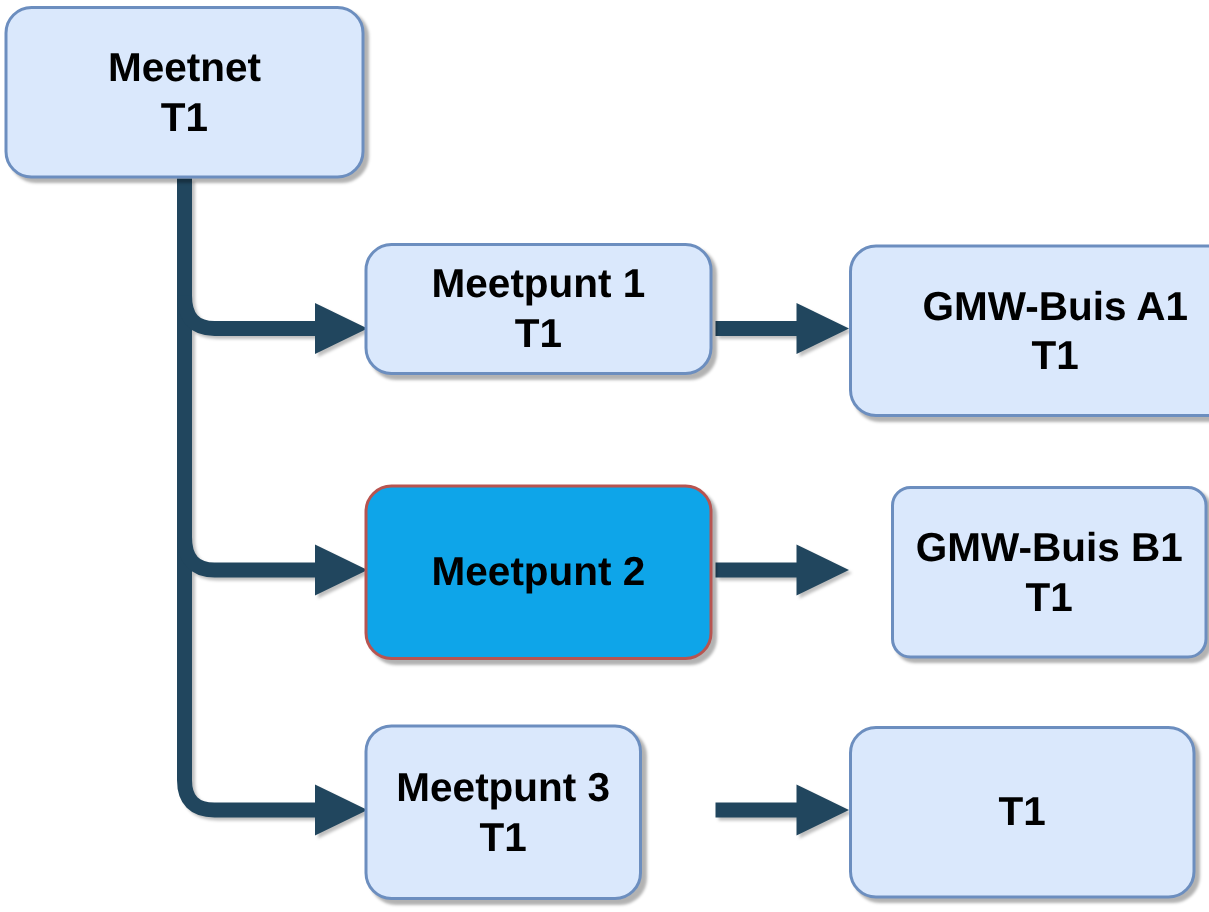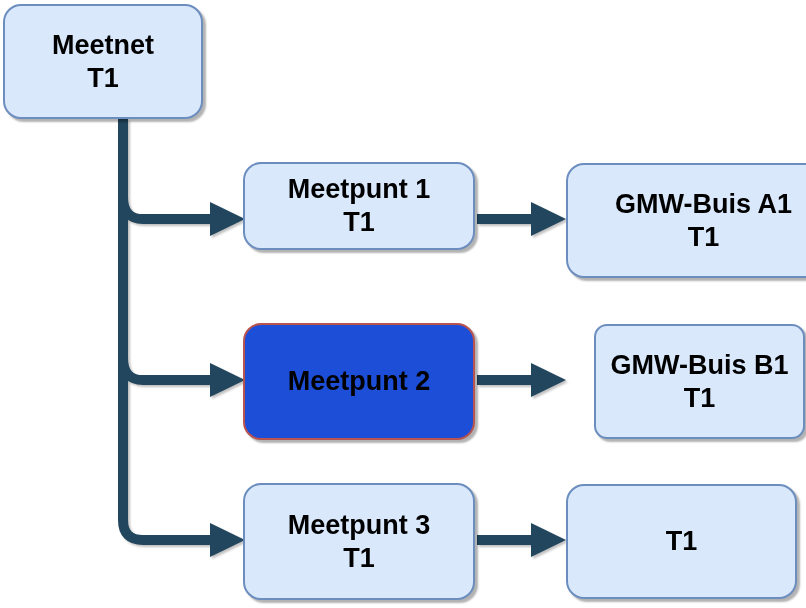--- a/index.html
+++ b/index.html
@@ -9,21 +9,21 @@
   }
   svg.connector-layer{position:absolute;left:0;top:0;width:806px;height:608px;}
   .edge-group{filter:drop-shadow(2px 2px 1px rgba(0,0,0,0.25));}
   .node{
     position:absolute;box-sizing:border-box;border-radius:18px;
     display:flex;flex-direction:column;align-items:center;justify-content:center;
     text-align:center;font-weight:bold;font-size:27px;line-height:33px;color:#000000;
     box-shadow:3px 3px 2px rgba(0,0,0,0.30);
   }
   .node.blue{background:#dae8fc;border:2.5px solid #6c8ebf;}
-  .node.red{background:#1d4ed8;border:2.5px solid #b85450;}
+  .node.red{background:#0ea5e9;border:2.5px solid #b85450;}
   .node .line{white-space:nowrap;}
 </style>
 </head>
 <body>
 
 <div class="canvas">
 
   <svg class="connector-layer" viewBox="0 0 806 608">
     <g class="edge-group" stroke="#21465e" stroke-width="10" fill="none">
 
@@ -40,35 +40,35 @@
     <g class="edge-group" fill="#21465e" stroke="none">
       <polygon points="245,219 210,202 210,236"></polygon>
       <polygon points="245,380 210,363 210,397"></polygon>
       <polygon points="245,540 210,523 210,557"></polygon>
       <polygon points="566,219 531,202 531,236"></polygon>
       <polygon points="566,380 531,363 531,397"></polygon>
       <polygon points="566,540 531,523 531,557"></polygon>
     </g>
   </svg>
 
-  <div class="node blue" style="left:3px;top:4px;width:200px;height:115px;">
+  <div class="node blue" style="left:3px;top:4px;width:240px;height:115px;">
     <div class="line">Meetnet</div>
     <div class="line">T1</div>
   </div>
 
   <div class="node blue" style="left:243px;top:162px;width:232px;height:88px;">
     <div class="line">Meetpunt 1</div>
     <div class="line">T1</div>
   </div>
 
   <div class="node red" style="left:243px;top:323px;width:232px;height:117px;">
     <div class="line">Meetpunt 2</div>
   </div>
 
-  <div class="node blue" style="left:243px;top:483px;width:232px;height:117px;">
+  <div class="node blue" style="left:243px;top:483px;width:185px;height:117px;">
     <div class="line">Meetpunt 3</div>
     <div class="line">T1</div>
   </div>
 
   <div class="node blue" style="left:566px;top:163px;width:275px;height:115px;">
     <div class="line">GMW-Buis A1</div>
     <div class="line">T1</div>
   </div>
 
   <div class="node blue" style="left:594px;top:324px;width:211px;height:115px;border-radius:13px;">

